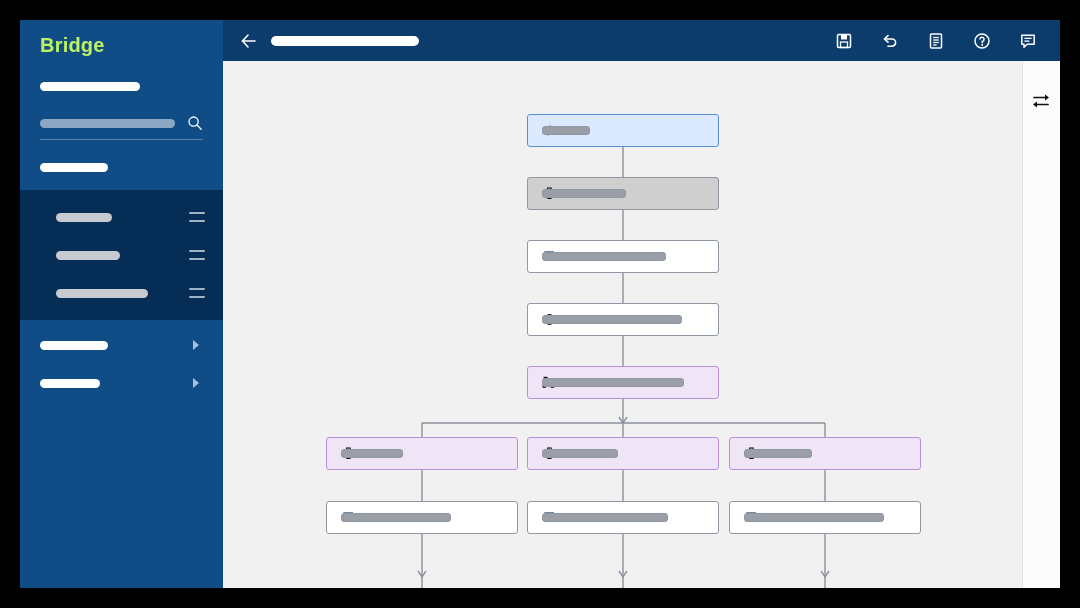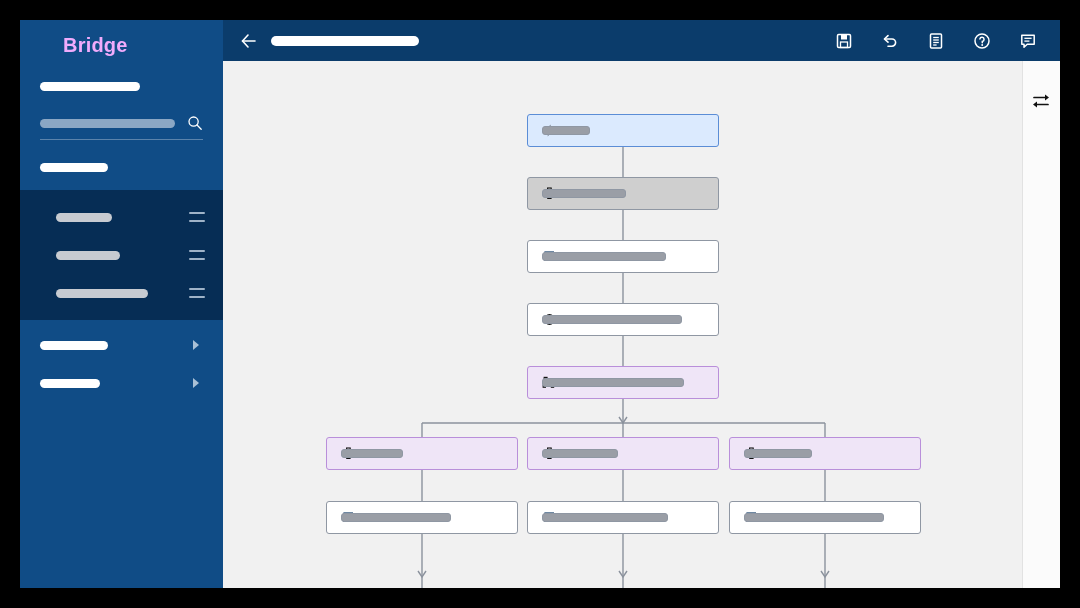--- a/index.html
+++ b/index.html
@@ -28,26 +28,25 @@
   
   .sidebar {
     width: 203px;
     height: 568px;
     background: #104c86;
     position: relative;
     flex: 0 0 203px;
     overflow: hidden;
   }
   .brand {
-    color: #f0abfc;
+    color: #bef264;
     font-size: 20px;
     font-weight: bold;
     padding: 14px 0 0 20px;
     letter-spacing: 0.2px;
-    margin-left: 23px;
   }
   .redact {
     display: inline-block;
     border-radius: 7px;
     height: 9px;
     background: #ffffff;
     vertical-align: middle;
   }
   .redact.light { background: #ffffff; }
   .redact.dim   { background: #8ba7c4; }

